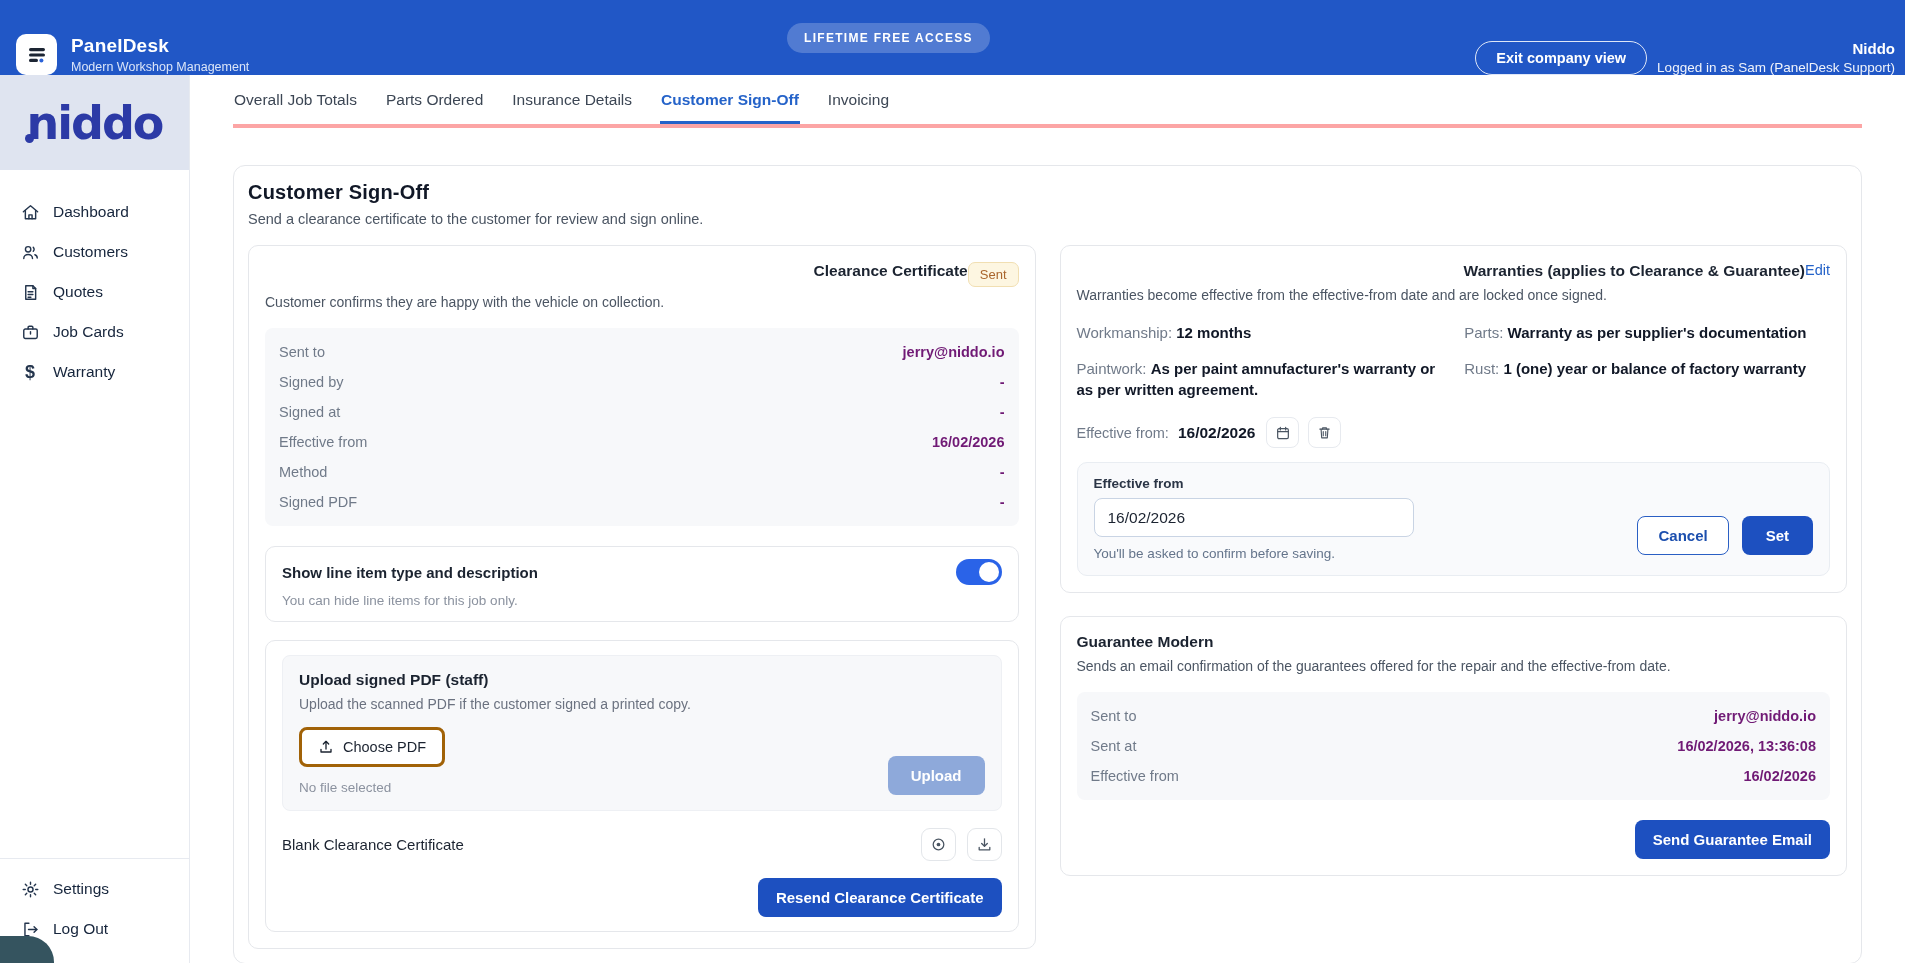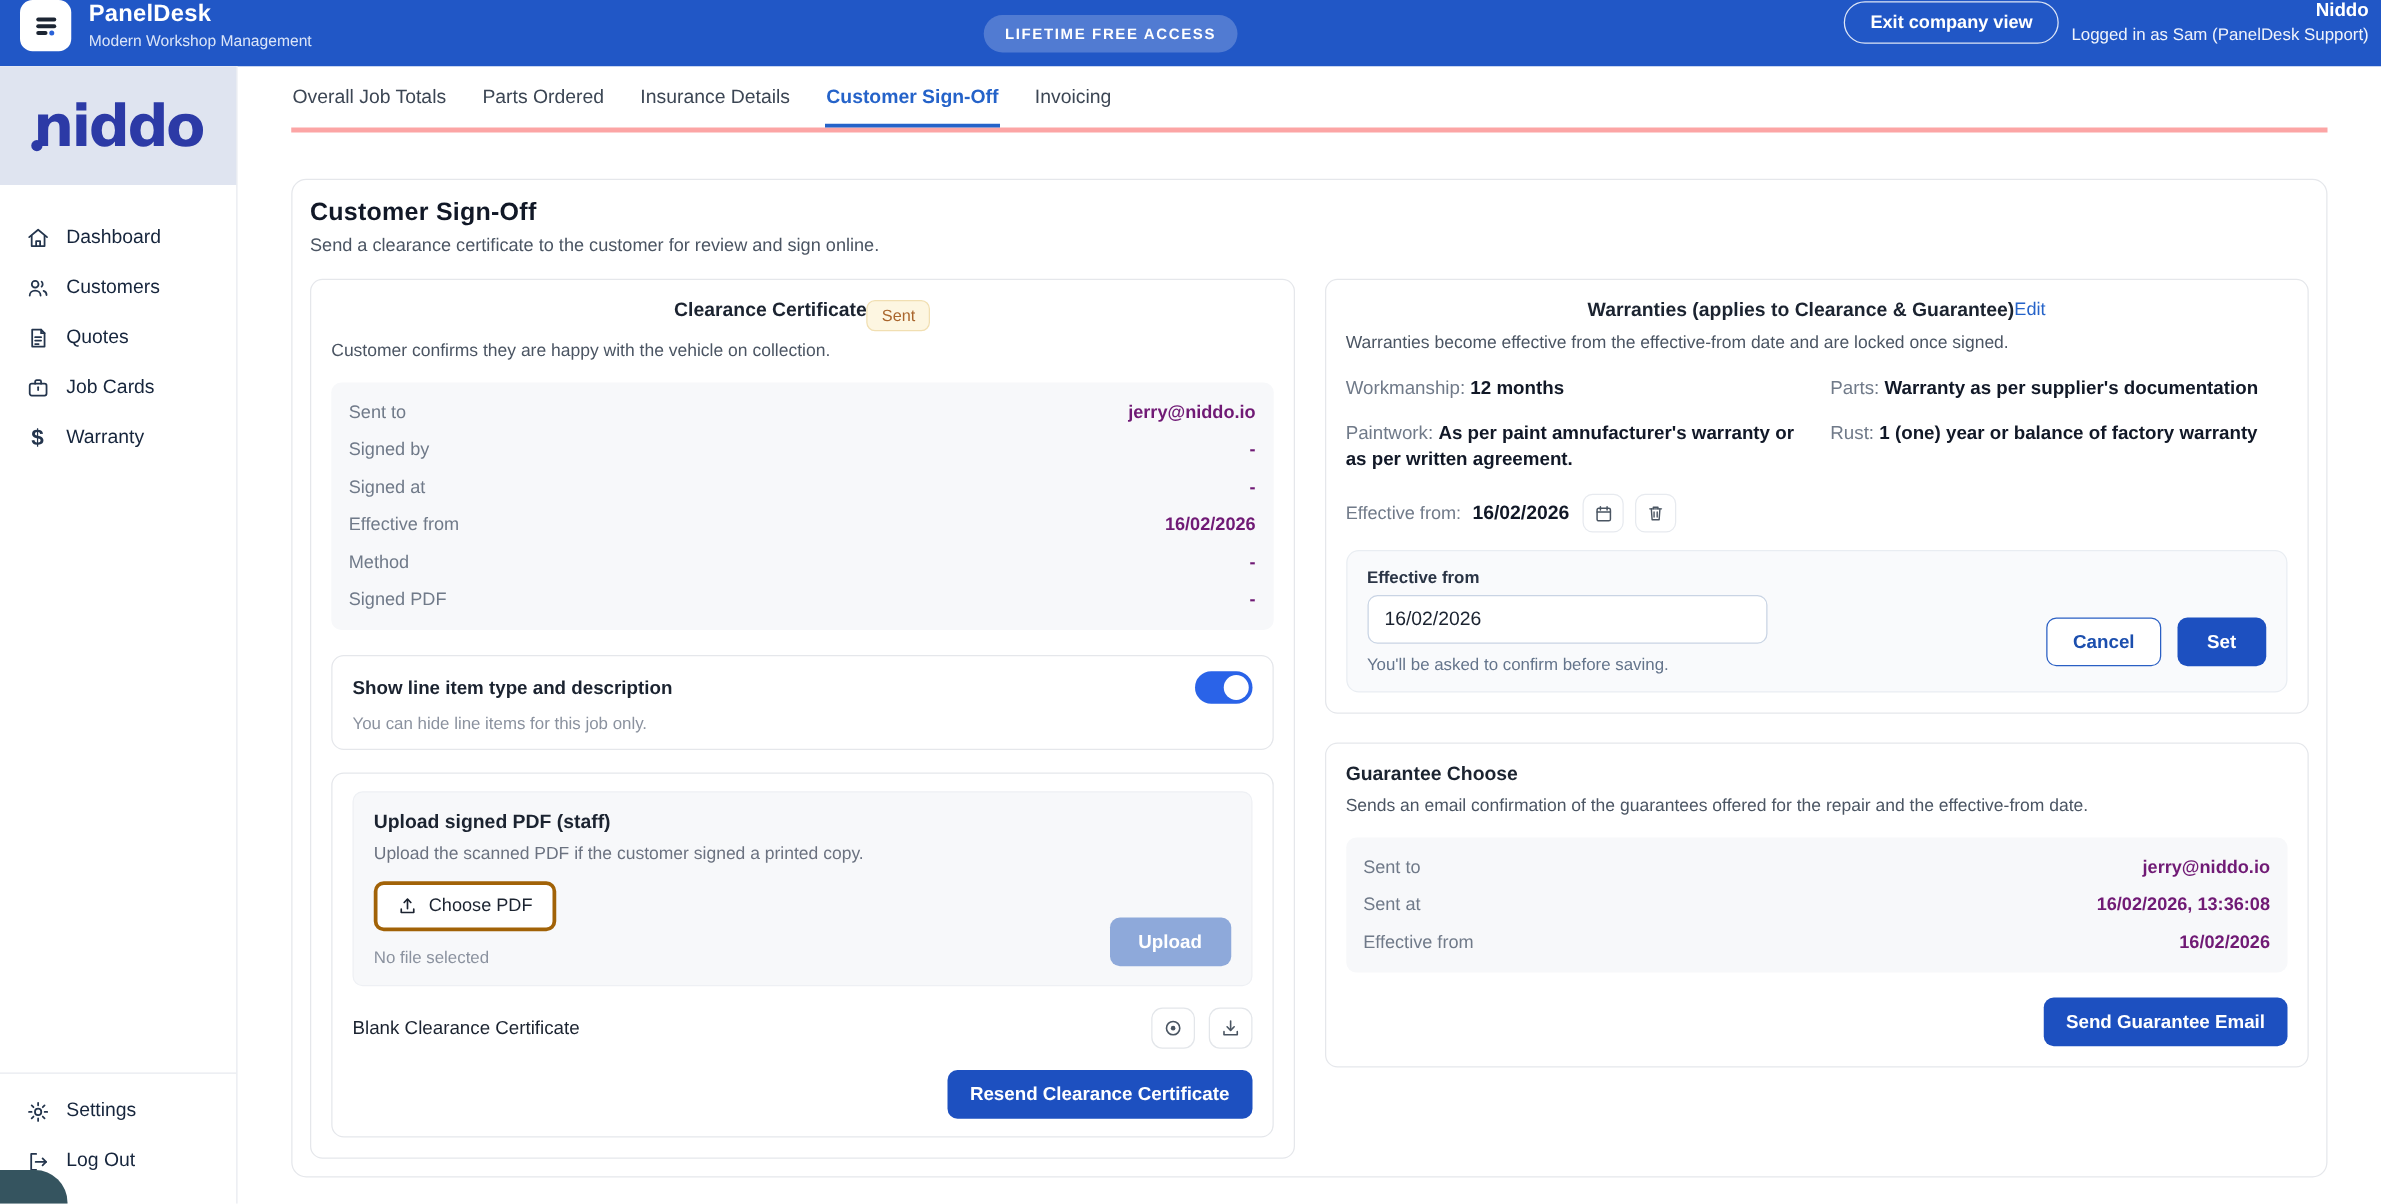--- a/index.html
+++ b/index.html
@@ -1,21 +1,21 @@
 <!DOCTYPE html>
 <html><head>
 <meta charset="utf-8">
 <style>
   * { margin:0; padding:0; box-sizing:border-box; }
   html,body { width:1905px; height:963px; }
   body { font-family:"Liberation Sans", sans-serif; background:#ffffff; color:#1b2330; overflow:hidden; }
   .app { position:relative; width:1905px; height:963px; display:flex; flex-direction:column; }
 
   
-  .header { position:relative; height:53px; background:#2157c6; display:flex; align-items:flex-start; padding:0 10px 0 16px; flex-shrink:0; }
+  .header { position:relative; height:75px; background:#2157c6; display:flex; align-items:flex-end; padding:0 10px 0 16px; flex-shrink:0; }
   .brand { display:flex; align-items:center; gap:14px; }
   .brand-mark { width:41px; height:41px; background:#ffffff; border-radius:10px; display:flex; align-items:center; justify-content:center; }
   .brand-text .app-name { color:#ffffff; font-size:19px; font-weight:700; letter-spacing:.2px; }
   .brand-text .app-tagline { color:#dbe5f8; font-size:12.5px; margin-top:3px; }
   .header-badge { position:absolute; left:787px; top:50%; transform:translateY(-50%); background:rgba(255,255,255,.22); color:#ffffff; font-size:12px; font-weight:700; letter-spacing:1.3px; padding:8px 17px; border-radius:999px; white-space:nowrap; }
   .header-right { margin-left:auto; display:flex; align-items:center; gap:10px; }
   .exit-btn { background:transparent; border:1.5px solid rgba(255,255,255,.85); color:#ffffff; font-family:inherit; font-size:14.5px; font-weight:600; padding:8px 20px; border-radius:999px; cursor:pointer; white-space:nowrap; }
   .user-block { text-align:right; color:#ffffff; }
   .user-company { font-size:15px; font-weight:700; }
   .user-line { font-size:13.5px; color:rgba(255,255,255,.93); margin-top:3px; white-space:nowrap; }
@@ -42,21 +42,21 @@
   .tab { font-size:15.5px; color:#3c4654; padding:0 1px 12px 1px; border-bottom:3px solid transparent; cursor:pointer; white-space:nowrap; }
   .tab.active { color:#2563c9; font-weight:600; border-bottom-color:#2563c9; }
 
   .page-card { margin-top:37px; border:1px solid #e5e7eb; border-radius:12px; padding:15px 14px 14px 14px; min-height:773px; background:#ffffff; }
   .page-title { font-size:20px; font-weight:700; color:#111827; letter-spacing:.2px; }
   .page-subtitle { font-size:14.5px; color:#4b5563; margin-top:7px; }
 
   .columns { display:grid; grid-template-columns:1fr 1fr; gap:24px; align-items:start; margin-top:18px; }
 
   .card { border:1px solid #e5e7eb; border-radius:10px; padding:16px; background:#ffffff; }
-  .card-title-row { display:flex; align-items:flex-start; justify-content:center; }
+  .card-title-row { display:flex; align-items:flex-start; justify-content:flex-end; }
   .card-title { font-size:15.5px; font-weight:700; color:#1b2330; }
   .card-subtitle { font-size:14px; color:#4b5563; margin-top:7px; }
 
   .badge-sent { background:#fdf6e1; border:1px solid #f1dfb2; color:#a9652c; font-size:13px; padding:4px 11px; border-radius:7px; }
   .edit-link { color:#2563c9; font-size:14.5px; cursor:pointer; }
 
   .details-panel { background:#f7f8fa; border-radius:8px; padding:9px 14px; margin-top:18px; }
   .drow { display:flex; justify-content:space-between; align-items:center; padding:7px 0; }
   .dlabel { font-size:14.5px; color:#707a89; }
   .dvalue { font-size:14.5px; color:#701a75; font-weight:600; }
@@ -387,21 +387,21 @@
                   </div>
                   <div class="eff-buttons">
                     <button class="btn-cancel">Cancel</button>
                     <button class="btn-set">Set</button>
                   </div>
                 </div>
               </div>
             </div>
 
             <div class="card guarantee-card">
-              <div class="card-title">Guarantee Choose</div>
+              <div class="card-title">Guarantee Modern</div>
               <div class="card-subtitle">Sends an email confirmation of the guarantees offered for the repair and the effective-from date.</div>
 
               <div class="details-panel">
                 <div class="drow">
                   <span class="dlabel">Sent to</span>
                   <span class="dvalue">jerry@niddo.io</span>
                 </div>
                 <div class="drow">
                   <span class="dlabel">Sent at</span>
                   <span class="dvalue">16/02/2026, 13:36:08</span>

